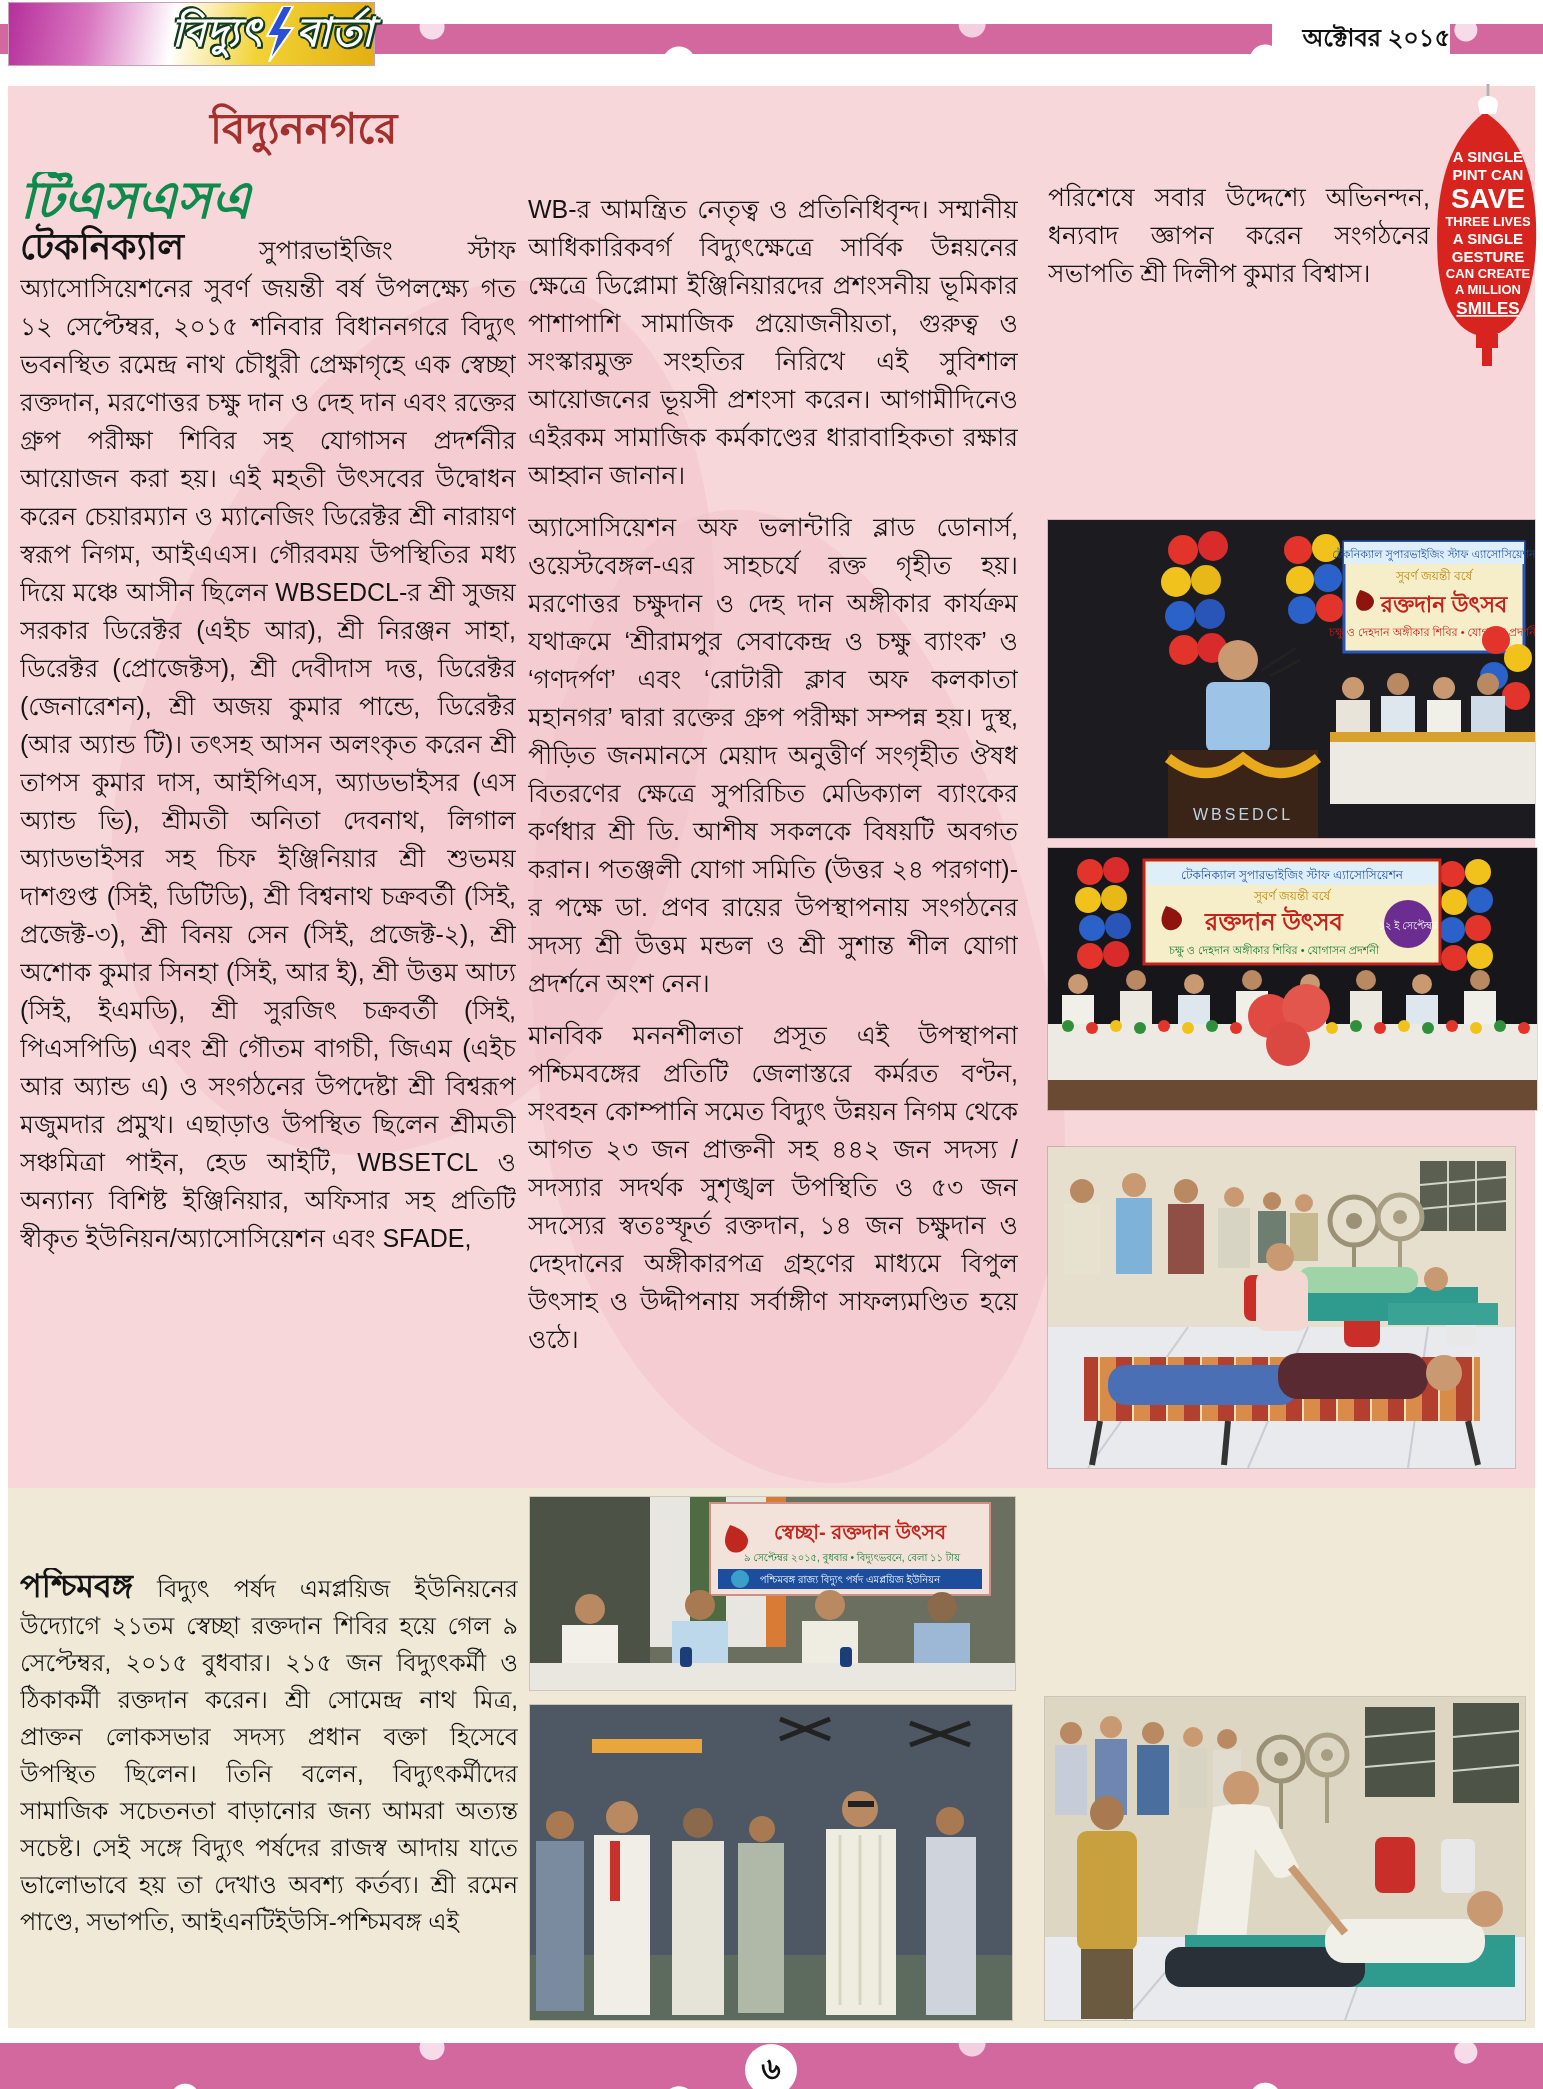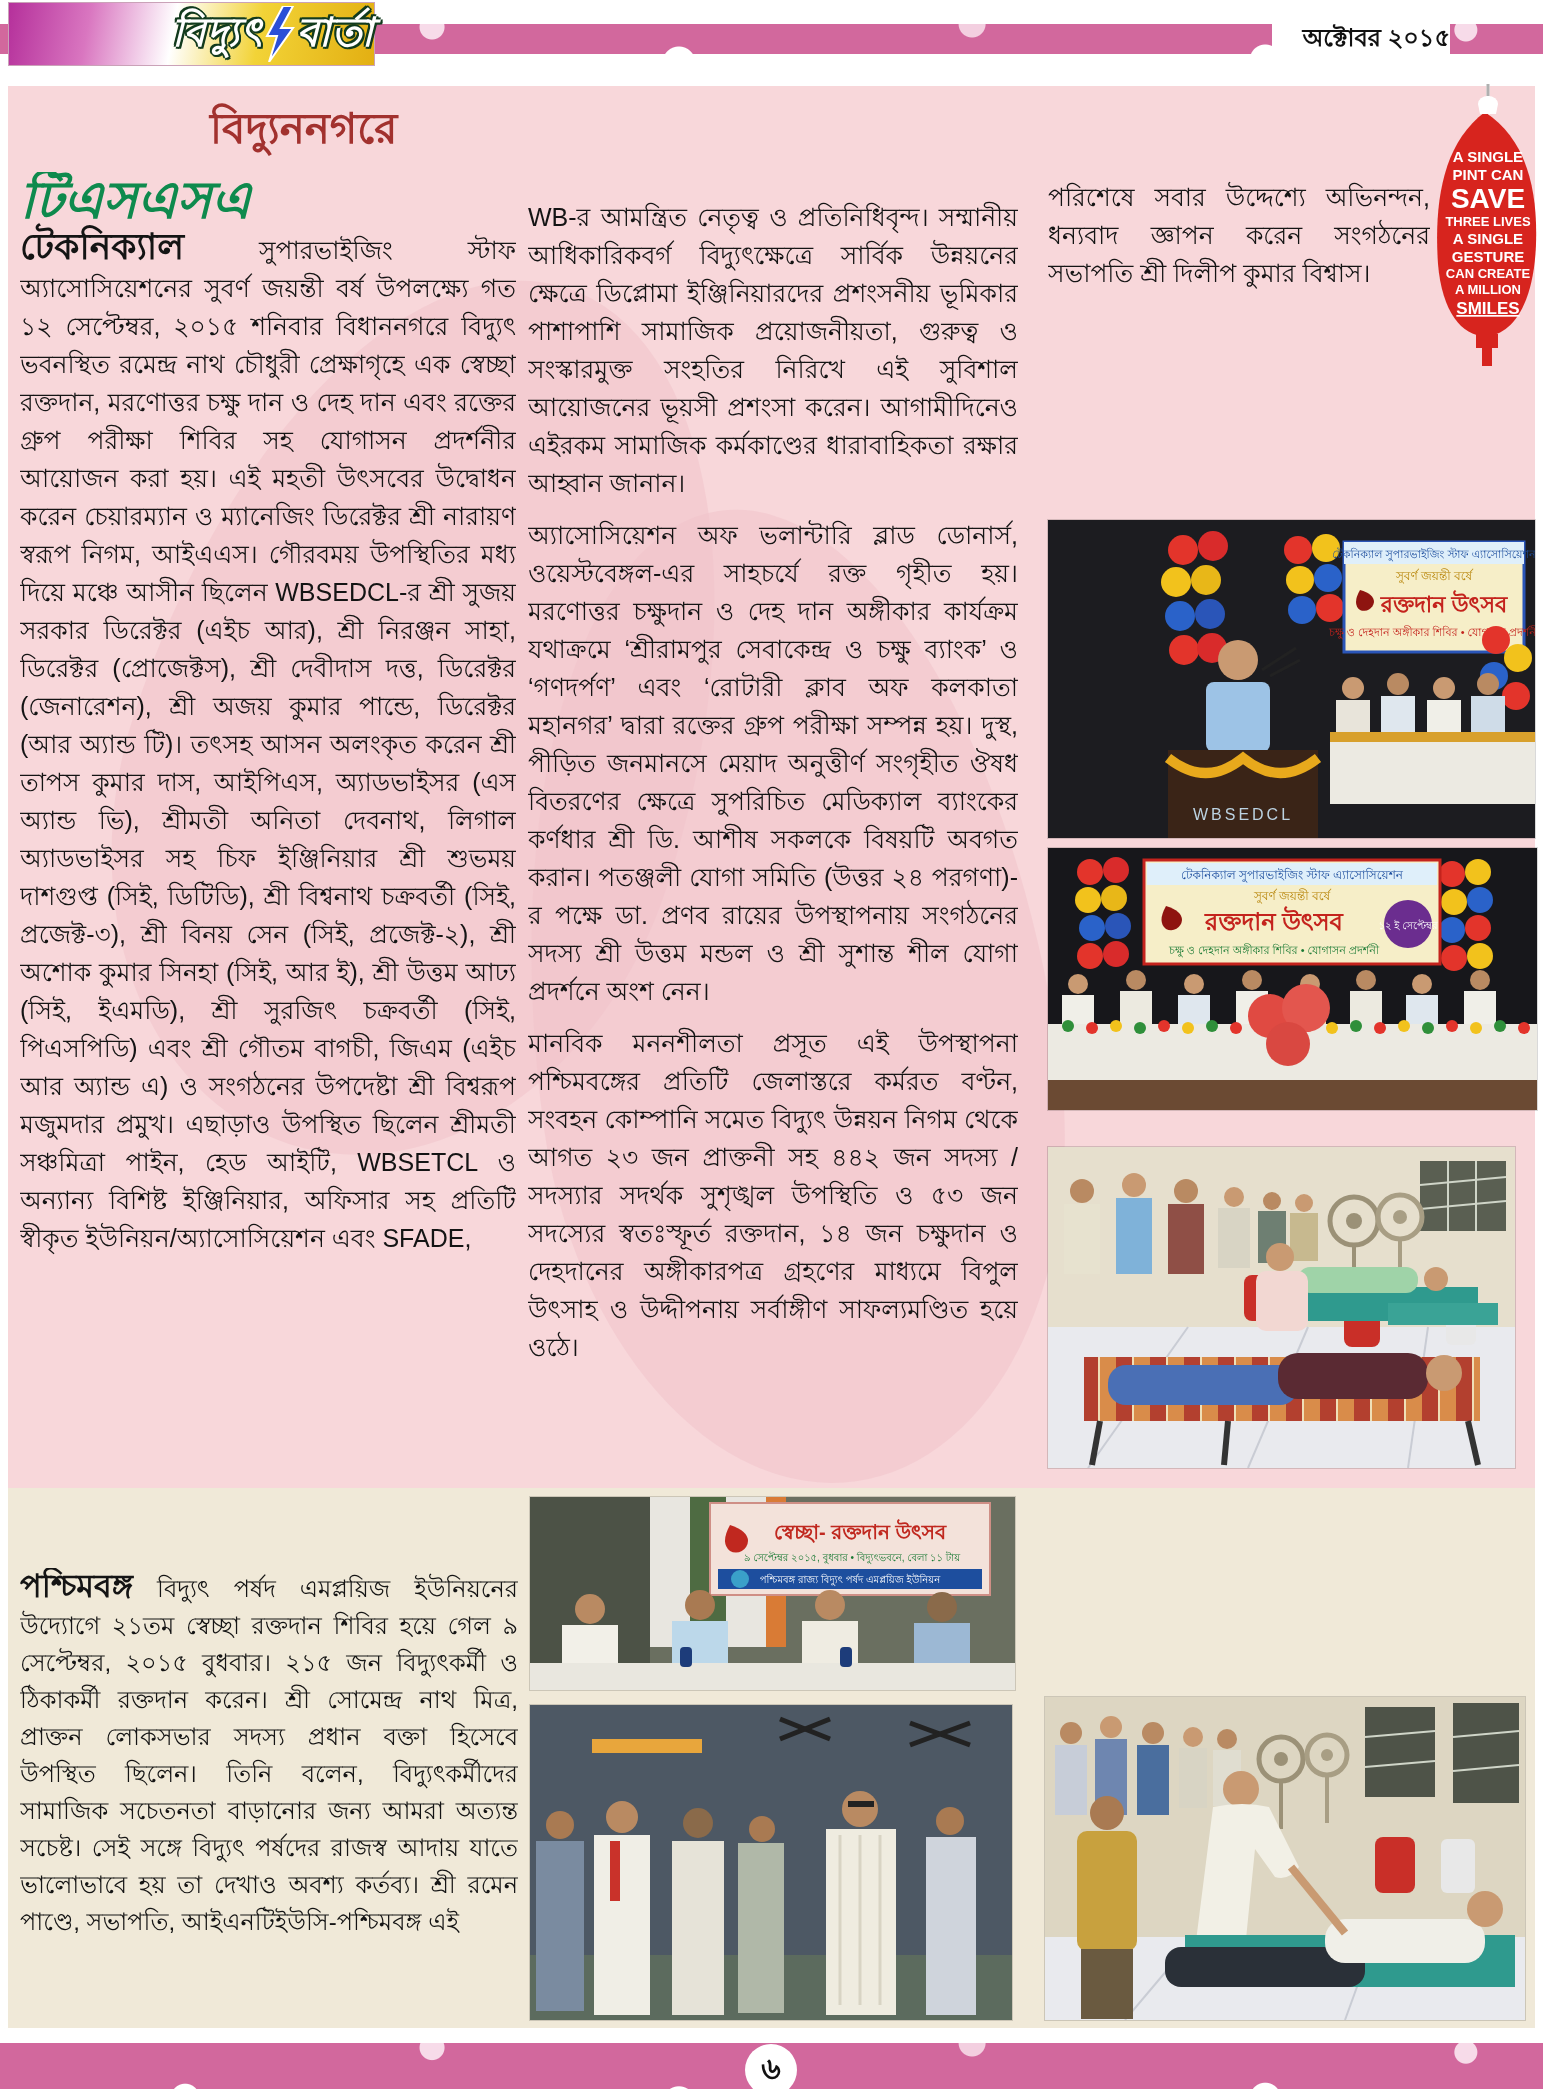--- a/index.html
+++ b/index.html
@@ -33,21 +33,21 @@
 
   
   #kicker{left:210px;top:96px;font-size:42px;font-weight:bold;color:#a2312e;}
   #headline{left:362px;top:70px;font-size:92px;font-weight:bold;color:#a2312e;letter-spacing:2px;}
 
   
   .bn{color:#141414;font-size:25px;line-height:38px;text-align:justify;overflow:hidden;}
   .lead{font-weight:bold;font-size:36px;}
   .greenhead{color:#0e8a4d;font-weight:bold;font-style:italic;font-size:52px;line-height:56px;}
   #col1{left:20px;top:172px;width:496px;height:1308px;}
-  #col2{left:528px;top:190px;width:490px;height:1292px;margin-top:8px;}
+  #col2{left:528px;top:190px;width:490px;height:1292px;}
   #col3a{left:1048px;top:178px;width:382px;height:180px;}
   #col3b{left:1048px;top:362px;width:487px;height:152px;}
   .para{margin:0 0 14px 0;}
 
   
   #bloodbag{left:1432px;top:84px;width:106px;height:282px;}
 
   
   .photo{box-shadow:0 0 0 1px rgba(0,0,0,.15);}
 

